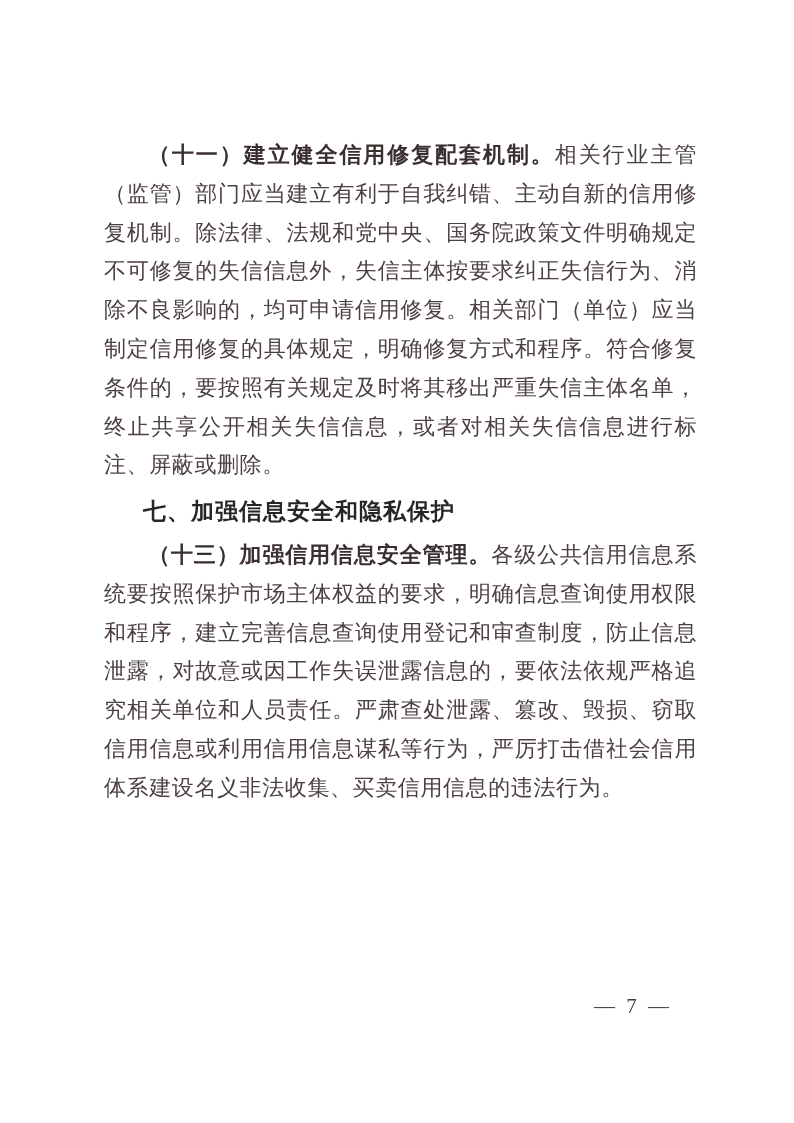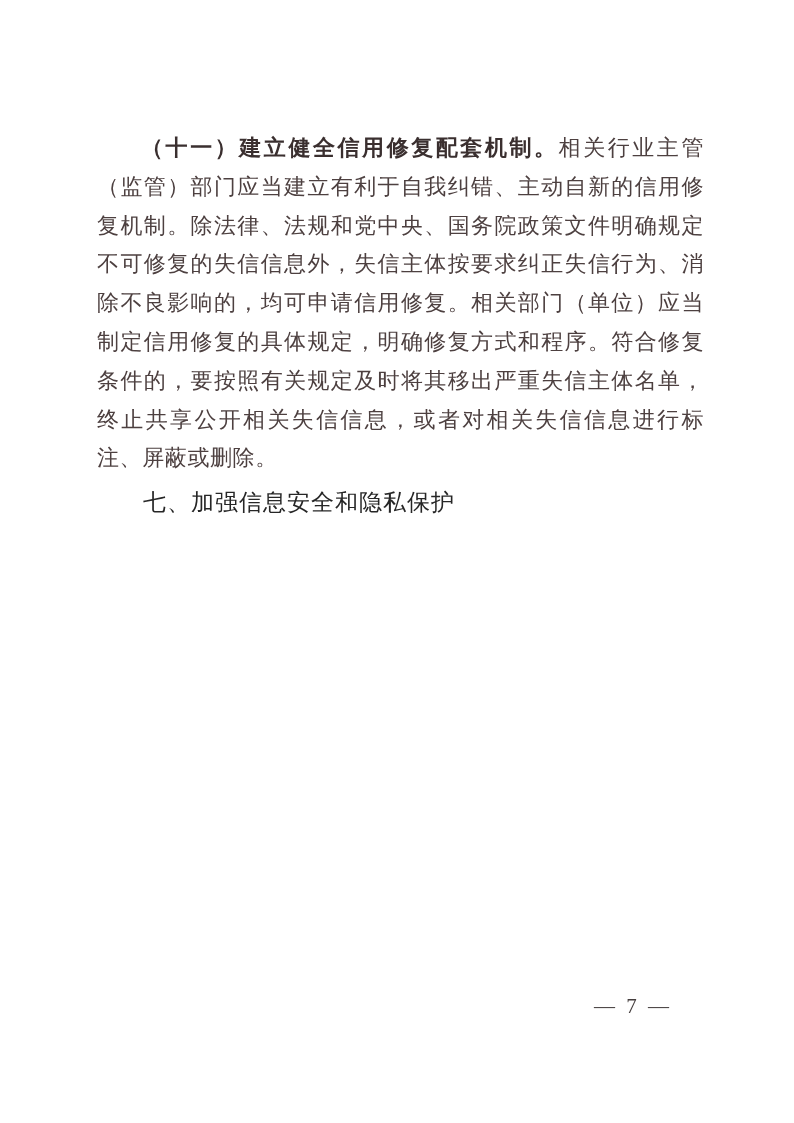--- a/index.html
+++ b/index.html
@@ -21,34 +21,34 @@
     top: 129px;
     width: 607px;
     color: #4d4040;
     font-size: 22px;
     line-height: 38.8px;
     text-align: justify;
     letter-spacing: 0.6px;
     word-break: break-all;
   }
   .para {
-    margin: 0;
+    margin: 7px;
     text-indent: 2em;
   }
   .para + .para, .heading + .para {
     margin-top: 5px;
   }
   .para .lead {
     font-weight: bold;
     color: #3a2f2f;
   }
   .heading {
     margin: 5px 0 0 0;
     font-family: "Liberation Sans", "DejaVu Sans", sans-serif;
-    font-weight: normal;
+    font-weight: bold;
     font-size: 23px;
     line-height: 38.8px;
     color: #262626;
     text-indent: 2em;
     letter-spacing: 1px;
     text-align: left;
   }
   .page-number {
     position: absolute;
     top: 994px;
@@ -66,17 +66,18 @@
 <body>
 
 <div class="page">
   <main class="content">
 
     <p class="para"><span class="lead">（十一）建立健全信用修复配套机制。</span><span>相关行业主管（监管）部门应当建立有利于自我纠错、主动自新的信用修复机制。除法律、法规和党中央、国务院政策文件明确规定不可修复的失信信息外，失信主体按要求纠正失信行为、消除不良影响的，均可申请信用修复。相关部门（单位）应当制定信用修复的具体规定，明确修复方式和程序。符合修复条件的，要按照有关规定及时将其移出严重失信主体名单，终止共享公开相关失信信息，或者对相关失信信息进行标注、屏蔽或删除。</span></p>
 
 
     <h2 class="heading">七、加强信息安全和隐私保护</h2>
 
+    <p class="para"><span class="lead">（十三）加强信用信息安全管理。</span><span>各级公共信用信息系统要按照保护市场主体权益的要求，明确信息查询使用权限和程序，建立完善信息查询使用登记和审查制度，防止信息泄露，对故意或因工作失误泄露信息的，要依法依规严格追究相关单位和人员责任。严肃查处泄露、篡改、毁损、窃取信用信息或利用信用信息谋私等行为，严厉打击借社会信用体系建设名义非法收集、买卖信用信息的违法行为。</span></p>
 
   </main>
 
   <footer class="page-number">— 7 —</footer>
 </div>
 
 </body></html>

